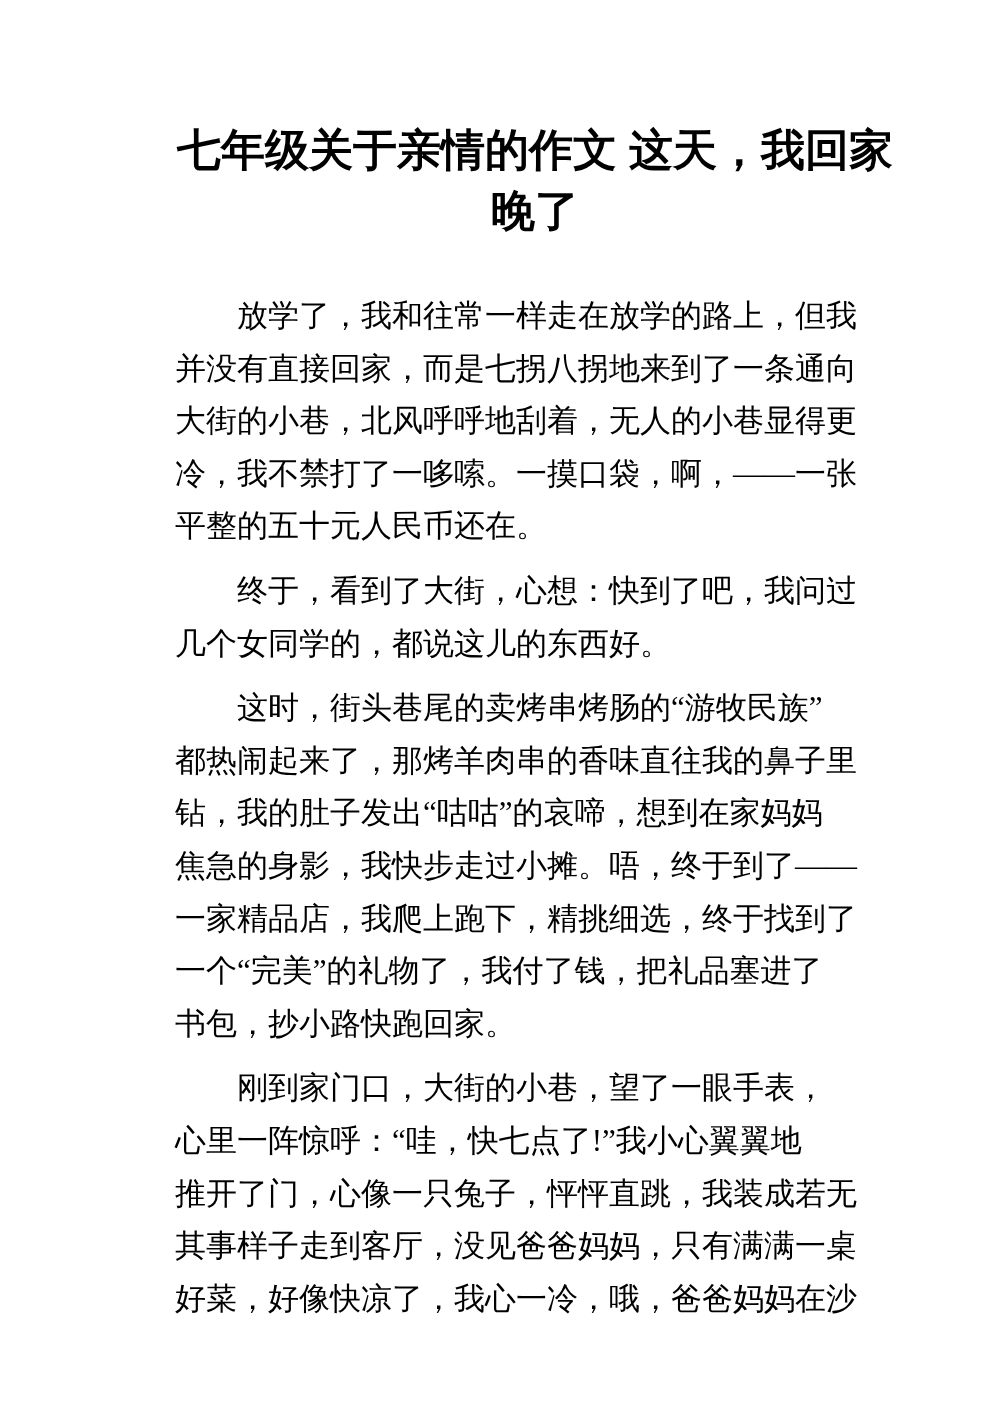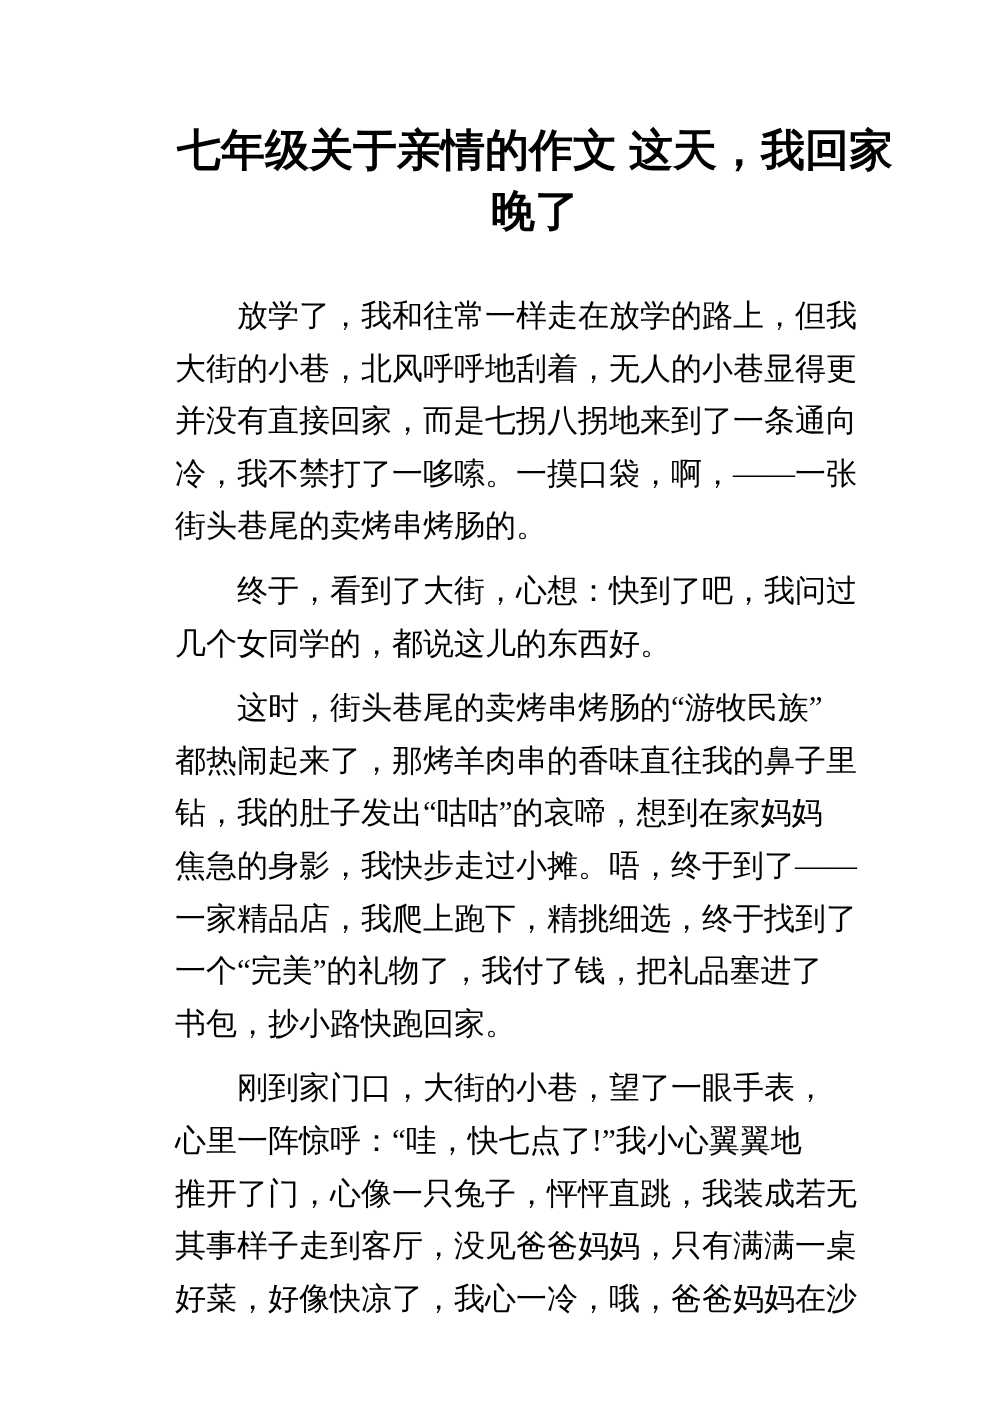--- a/index.html
+++ b/index.html
@@ -50,24 +50,24 @@
 <body>
 
 <div class="page">
   <h1 class="doc-title">
     <span class="title-line">七年级关于亲情的作文 这天，我回家</span>
     <span class="title-line">晚了</span>
   </h1>
   <div class="doc-body">
       <div class="paragraph">
         <div class="text-line">　　放学了，我和往常一样走在放学的路上，但我</div>
+        <div class="text-line">并没有直接回家，而是七拐八拐地来到了一条通向</div>
         <div class="text-line">大街的小巷，北风呼呼地刮着，无人的小巷显得更</div>
-        <div class="text-line">并没有直接回家，而是七拐八拐地来到了一条通向</div>
         <div class="text-line">冷，我不禁打了一哆嗦。一摸口袋，啊，——一张</div>
-        <div class="text-line">街头巷尾的卖烤串烤肠的。</div>
+        <div class="text-line">平整的五十元人民币还在。</div>
       </div>
       <div class="paragraph">
         <div class="text-line">　　终于，看到了大街，心想：快到了吧，我问过</div>
         <div class="text-line">几个女同学的，都说这儿的东西好。</div>
       </div>
       <div class="paragraph">
         <div class="text-line">　　这时，街头巷尾的卖烤串烤肠的“游牧民族”</div>
         <div class="text-line">都热闹起来了，那烤羊肉串的香味直往我的鼻子里</div>
         <div class="text-line">钻，我的肚子发出“咕咕”的哀啼，想到在家妈妈</div>
         <div class="text-line">焦急的身影，我快步走过小摊。唔，终于到了——</div>

